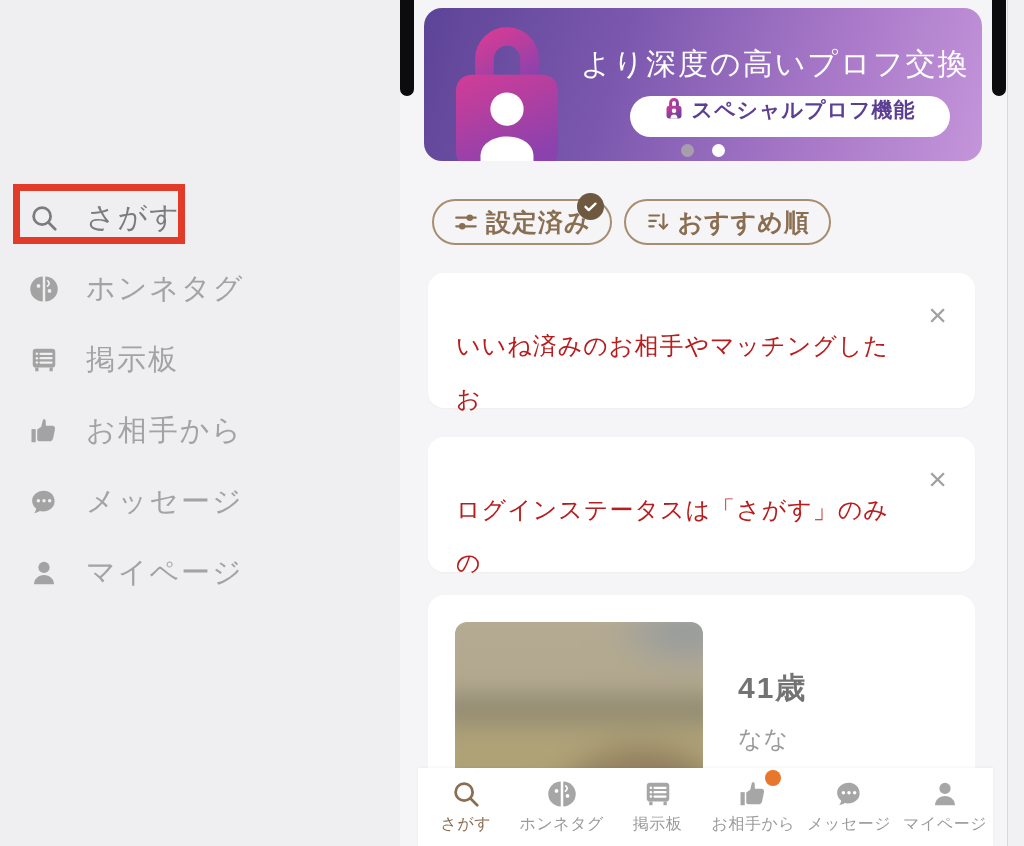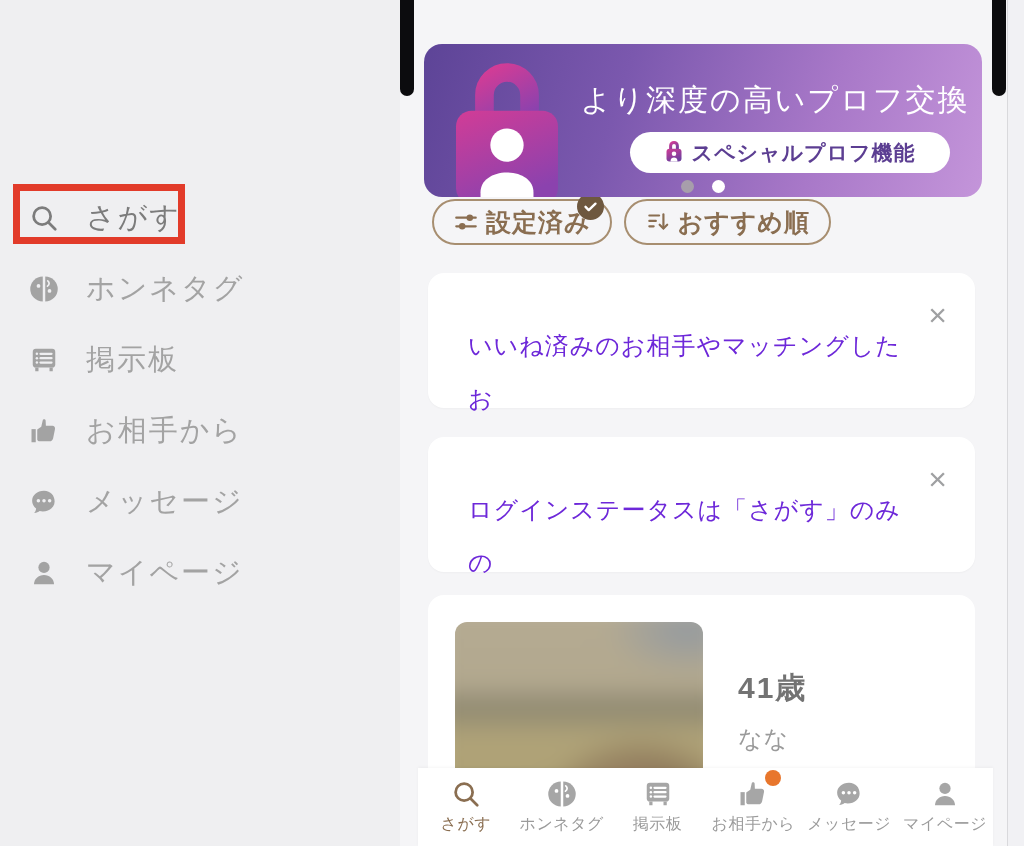--- a/index.html
+++ b/index.html
@@ -16,42 +16,42 @@
   .annotation-box{position:absolute;left:13px;top:184px;width:172px;height:60px;border:7px solid #e23b2a;box-sizing:border-box;pointer-events:none;}
 
   
   .phone{position:absolute;left:400px;top:0;width:624px;height:846px;background:#f5f5f7;}
   .right-strip{position:absolute;left:607px;top:0;width:17px;height:846px;background:#f1f1f4;border-left:1px solid #d9d9dc;}
   .bezel{position:absolute;top:-8px;height:104px;width:14px;background:#0c0c0e;border-radius:8px;z-index:6;}
   .bezel.left{left:0;}
   .bezel.right{left:592px;}
 
   
-  .banner{position:absolute;left:24px;top:8px;width:558px;height:153px;border-radius:18px;overflow:hidden;cursor:pointer;background:linear-gradient(108deg,#5d4497 0%,#7b58ae 35%,#a878c8 70%,#c495da 100%);z-index:2;margin-top:36px;}
+  .banner{position:absolute;left:24px;top:8px;width:558px;height:153px;border-radius:18px;overflow:hidden;cursor:pointer;background:linear-gradient(108deg,#5d4497 0%,#7b58ae 35%,#a878c8 70%,#c495da 100%);z-index:2;}
   .lock-art{position:absolute;left:18px;top:4px;width:130px;height:152px;}
   .banner-title{position:absolute;left:152px;right:8px;top:36px;text-align:center;color:#fff;font-size:30px;letter-spacing:2px;white-space:nowrap;}
-  .banner-pill{position:absolute;left:206px;top:88px;width:320px;height:41px;background:#fff;border-radius:21px;display:flex;align-items:center;justify-content:center;gap:9px;cursor:pointer;}
+  .banner-pill{position:absolute;left:206px;top:88px;width:320px;height:41px;background:#fff;border-radius:21px;display:flex;justify-content:center;gap:9px;cursor:pointer;}
   .banner-pill .pill-label{color:#5c3e92;font-size:21px;font-weight:bold;letter-spacing:1px;}
   .dots{position:absolute;left:0;right:0;bottom:4px;display:flex;justify-content:center;gap:18px;}
   .dot{width:13px;height:13px;border-radius:50%;}
   .dot.inactive{background:#a79eab;}
   .dot.active{background:#ffffff;}
 
   
   .chips{position:absolute;left:32px;top:199px;display:flex;gap:12px;}
   .chip{position:relative;display:flex;align-items:center;gap:7px;height:46px;padding:1px 19px;border:2px solid #a78e70;border-radius:25px;box-sizing:border-box;color:#8a6e51;cursor:pointer;background:transparent;}
   .chip .c-icon{width:26px;height:26px;display:flex;align-items:center;justify-content:center;}
   .chip .c-label{font-size:25px;font-weight:bold;letter-spacing:1px;white-space:nowrap;}
   .chip .check-badge{position:absolute;right:6px;top:-8px;width:27px;height:27px;border-radius:50%;background:#6e583f;display:flex;align-items:center;justify-content:center;}
 
   
   .notice{position:absolute;left:28px;width:547px;height:135px;background:#fff;border-radius:16px;box-shadow:0 1px 2px rgba(0,0,0,0.03);}
   .notice.n1{top:273px;}
   .notice.n2{top:437px;}
-  .notice .n-text{position:absolute;left:40px;top:22px;width:450px;font-size:24px;line-height:53px;color:#6d28d9;letter-spacing:1px;}
+  .notice .n-text{position:absolute;left:28px;top:22px;width:450px;font-size:24px;line-height:53px;color:#b91c1c;letter-spacing:1px;}
   .notice .n-close{position:absolute;right:24px;top:22px;font-size:32px;line-height:32px;color:#9fa0a2;cursor:pointer;background:none;border:none;padding:4px;}
 
   
   .profile-card{position:absolute;left:28px;top:595px;width:547px;height:260px;background:#fff;border-radius:16px;cursor:pointer;}
   .photo{position:absolute;left:27px;top:27px;width:248px;height:233px;border-radius:12px;overflow:hidden;}
   .photo-blur{position:absolute;inset:-18px;filter:blur(10px);
     background:
       radial-gradient(95px 70px at 68% 78%, #c79e85 0%, rgba(199,158,133,0) 70%),
       radial-gradient(150px 130px at 72% 82%, #5e3f33 0%, rgba(94,63,51,0) 72%),
       radial-gradient(110px 60px at 88% 10%, #949aa0 0%, rgba(148,154,160,0) 75%),

